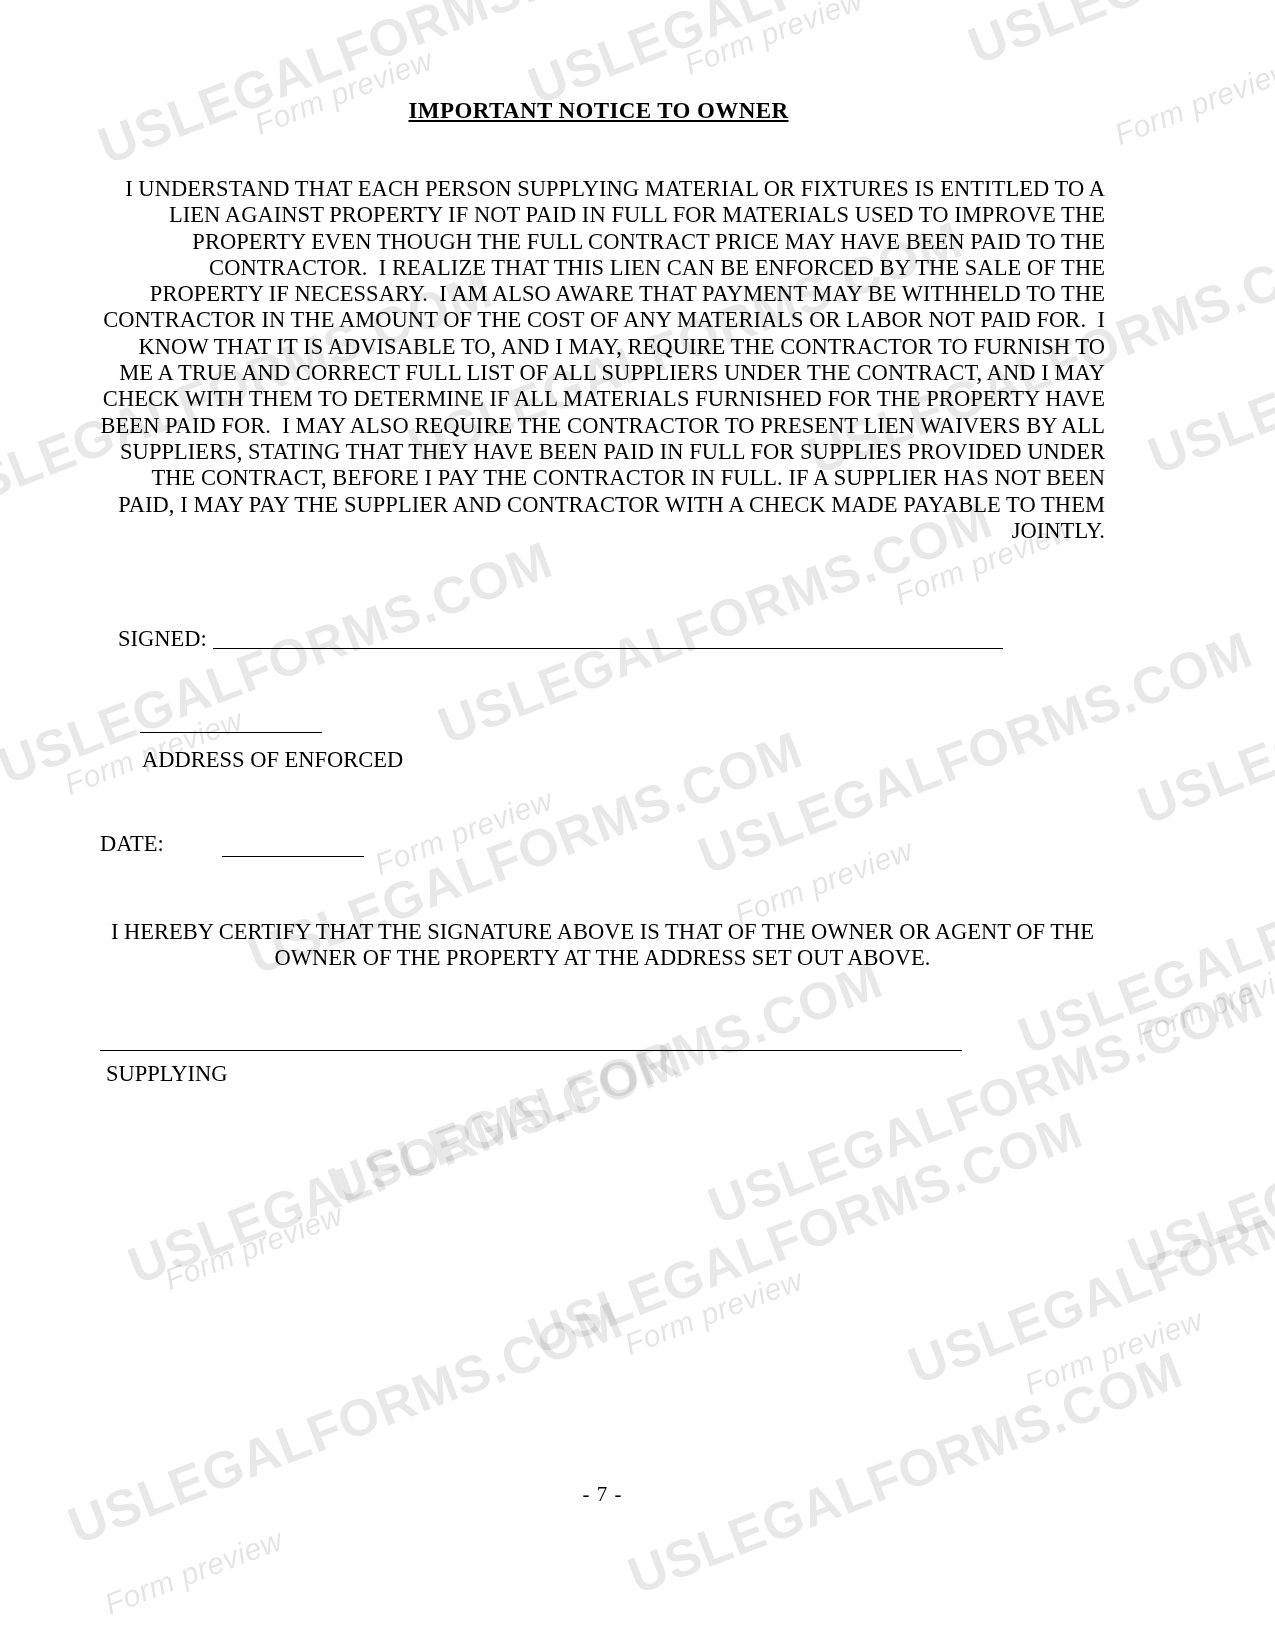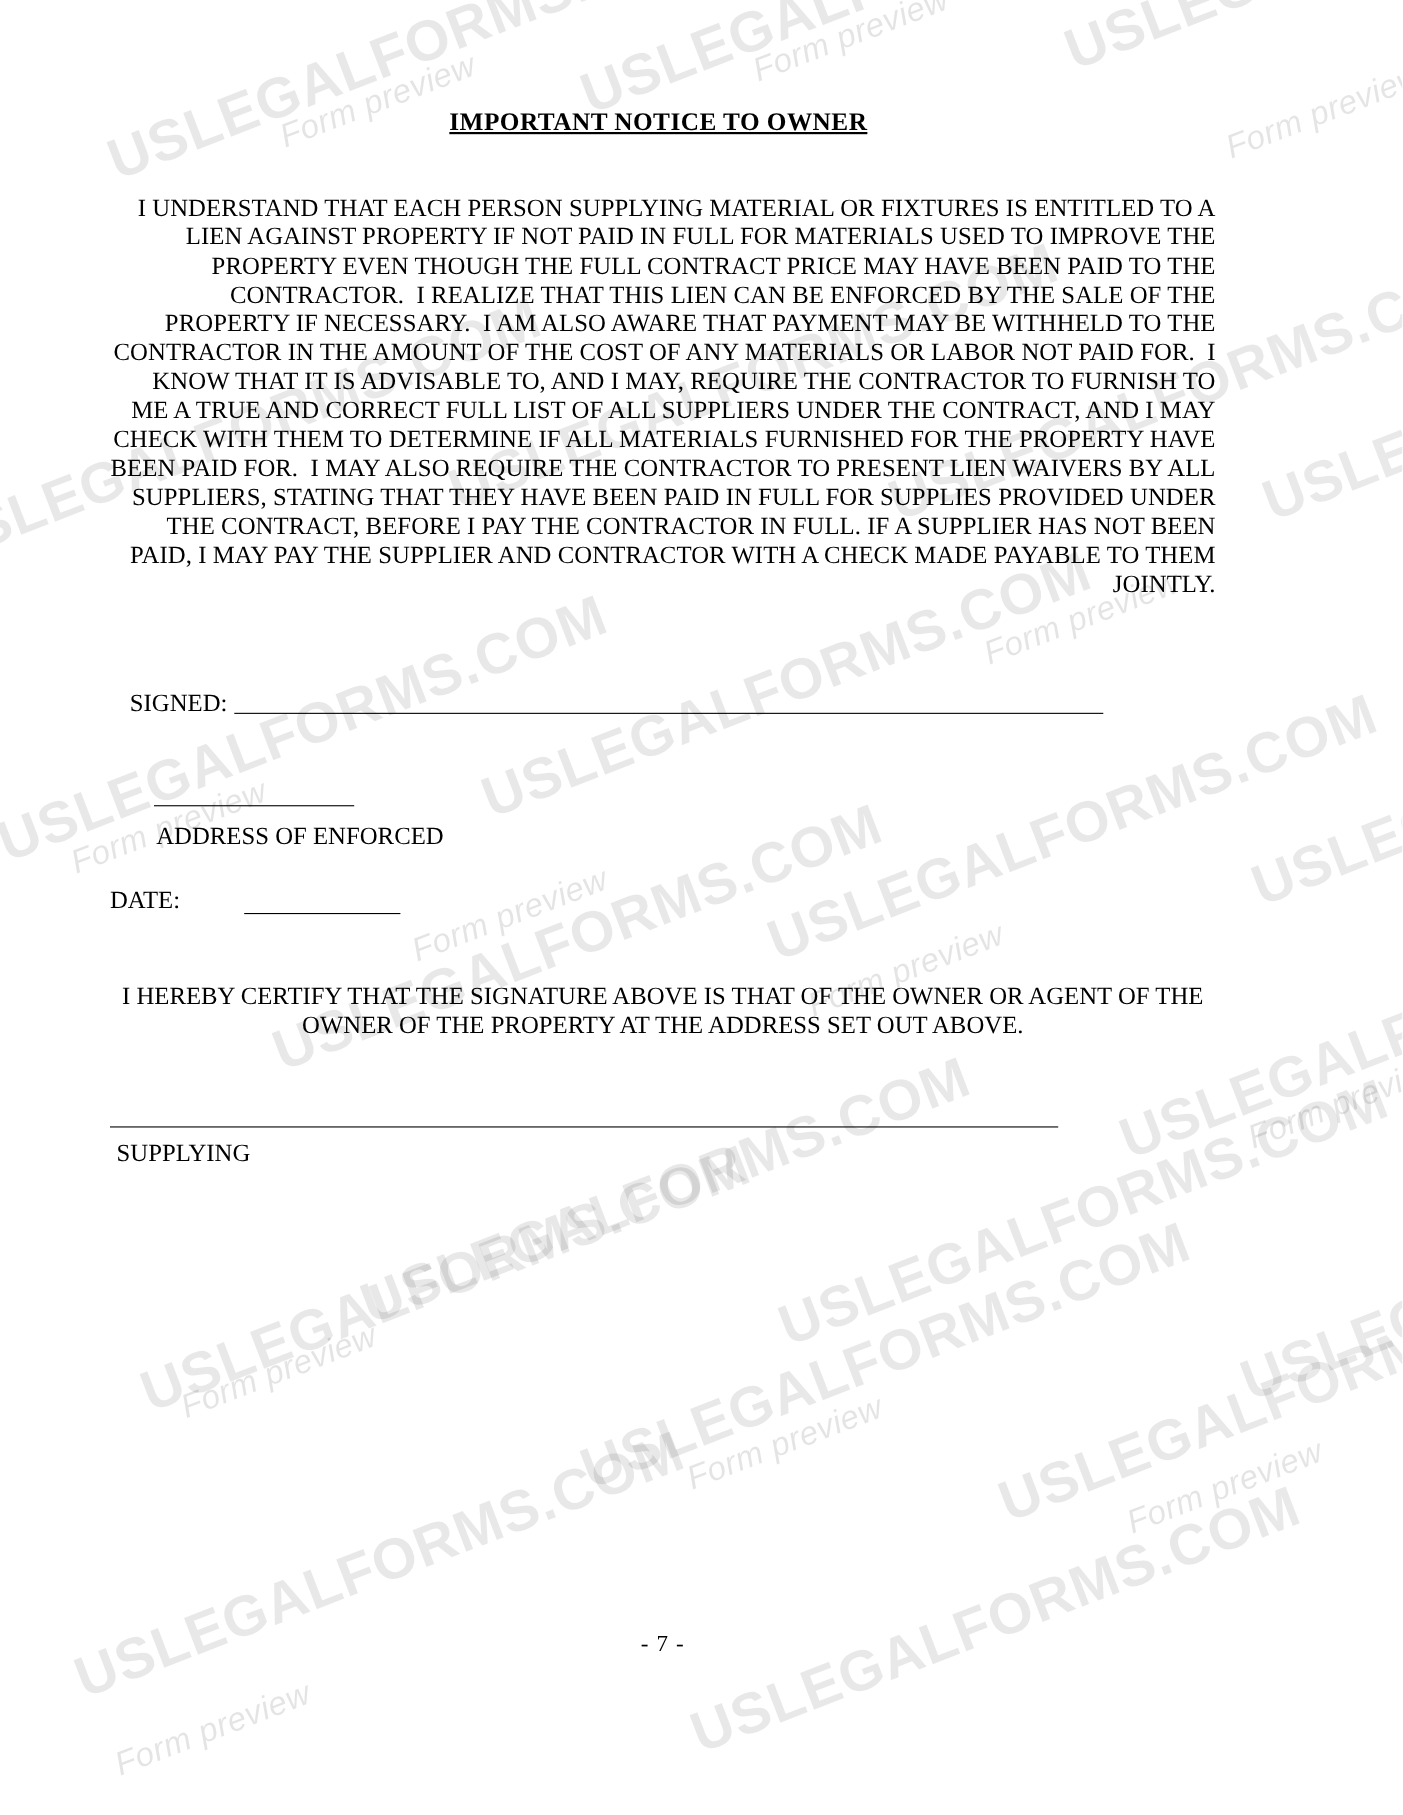--- a/index.html
+++ b/index.html
@@ -81,21 +81,21 @@
     height: 2px;
   }
   .addr-label {
     font-size: 22.5px;
     line-height: 26px;
     margin-top: 14px;
     padding-left: 2px;
   }
 
   .date-row {
-    margin-top: 32px;
+    margin-top: 58px;
     display: flex;
     align-items: flex-end;
   }
   .date-label {
     font-size: 22.5px;
     line-height: 26px;
     white-space: nowrap;
   }
   .date-line {
     flex: 0 0 142px;

